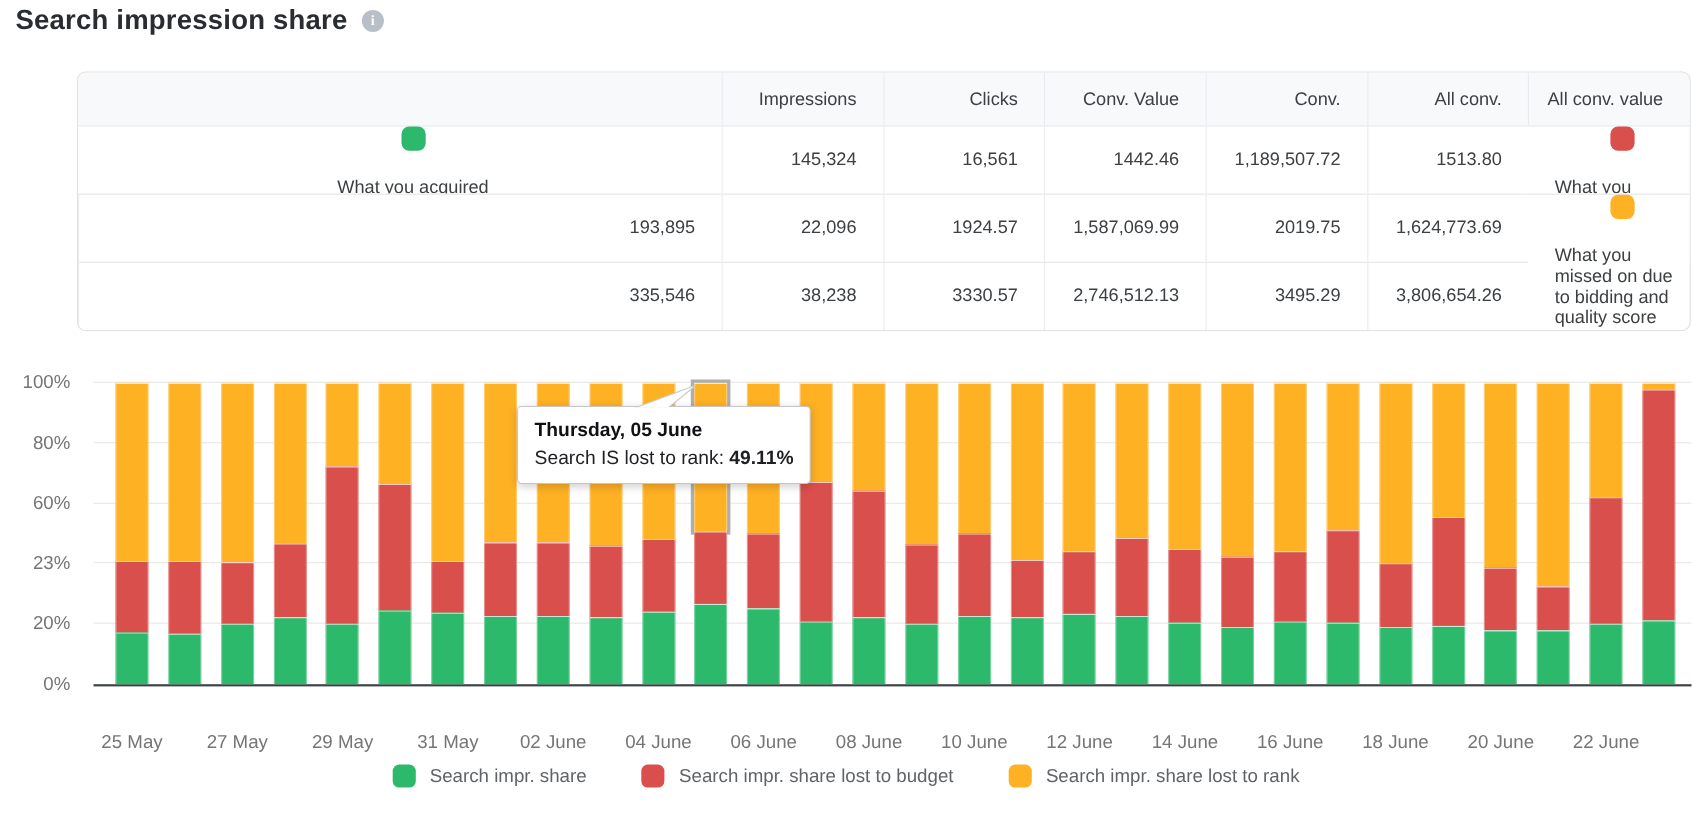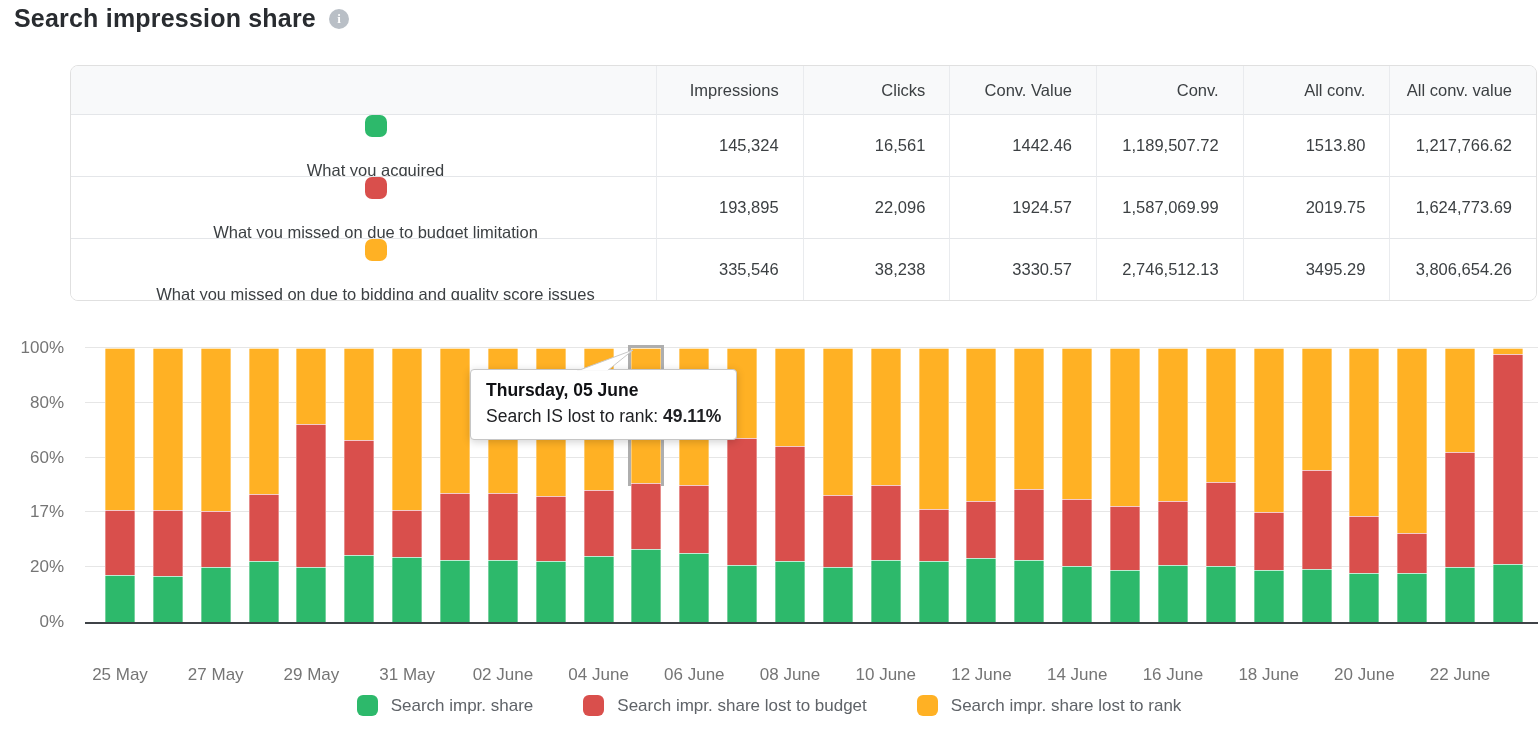--- a/index.html
+++ b/index.html
@@ -69,21 +69,20 @@
       <div class="cell th num">All conv. value</div>
       <div class="cell td label">
         <span class="swatch" style="background: rgb(45, 185, 107);"></span>
         <span class="lbl">What you acquired</span>
       </div>
       <div class="cell td num">145,324</div>
       <div class="cell td num">16,561</div>
       <div class="cell td num">1442.46</div>
       <div class="cell td num">1,189,507.72</div>
       <div class="cell td num">1513.80</div>
-      <div class="cell td num">1,217,766.62</div>
       <div class="cell td label">
         <span class="swatch" style="background: rgb(217, 79, 76);"></span>
         <span class="lbl">What you missed on due to budget limitation</span>
       </div>
       <div class="cell td num">193,895</div>
       <div class="cell td num">22,096</div>
       <div class="cell td num">1924.57</div>
       <div class="cell td num">1,587,069.99</div>
       <div class="cell td num">2019.75</div>
       <div class="cell td num">1,624,773.69</div>
@@ -252,21 +251,21 @@
           <div class="seg" style="height: 20.2%; background: rgb(45, 185, 107);"></div>
         </div>
         <div class="bar" style="left: 1407.94px;">
           <div class="seg" style="height: 2.2%; background: rgb(255, 177, 36);"></div>
           <div class="seg" style="height: 76.5%; background: rgb(217, 79, 76);"></div>
           <div class="seg" style="height: 21.3%; background: rgb(45, 185, 107);"></div>
         </div>
       </div>
   <div class="ylab" style="top: 281px;">0%</div>
       <div class="ylab" style="top: 226.2px;">20%</div>
-      <div class="ylab" style="top: 171.4px;">17%</div>
+      <div class="ylab" style="top: 171.4px;">23%</div>
       <div class="ylab" style="top: 116.6px;">60%</div>
       <div class="ylab" style="top: 61.8px;">80%</div>
       <div class="ylab" style="top: 7px;">100%</div>
       <div class="xlab" style="left: 72px;">25 May</div>
       <div class="xlab" style="left: 167.72px;">27 May</div>
       <div class="xlab" style="left: 263.44px;">29 May</div>
       <div class="xlab" style="left: 359.16px;">31 May</div>
       <div class="xlab" style="left: 454.88px;">02 June</div>
       <div class="xlab" style="left: 550.6px;">04 June</div>
       <div class="xlab" style="left: 646.32px;">06 June</div>

